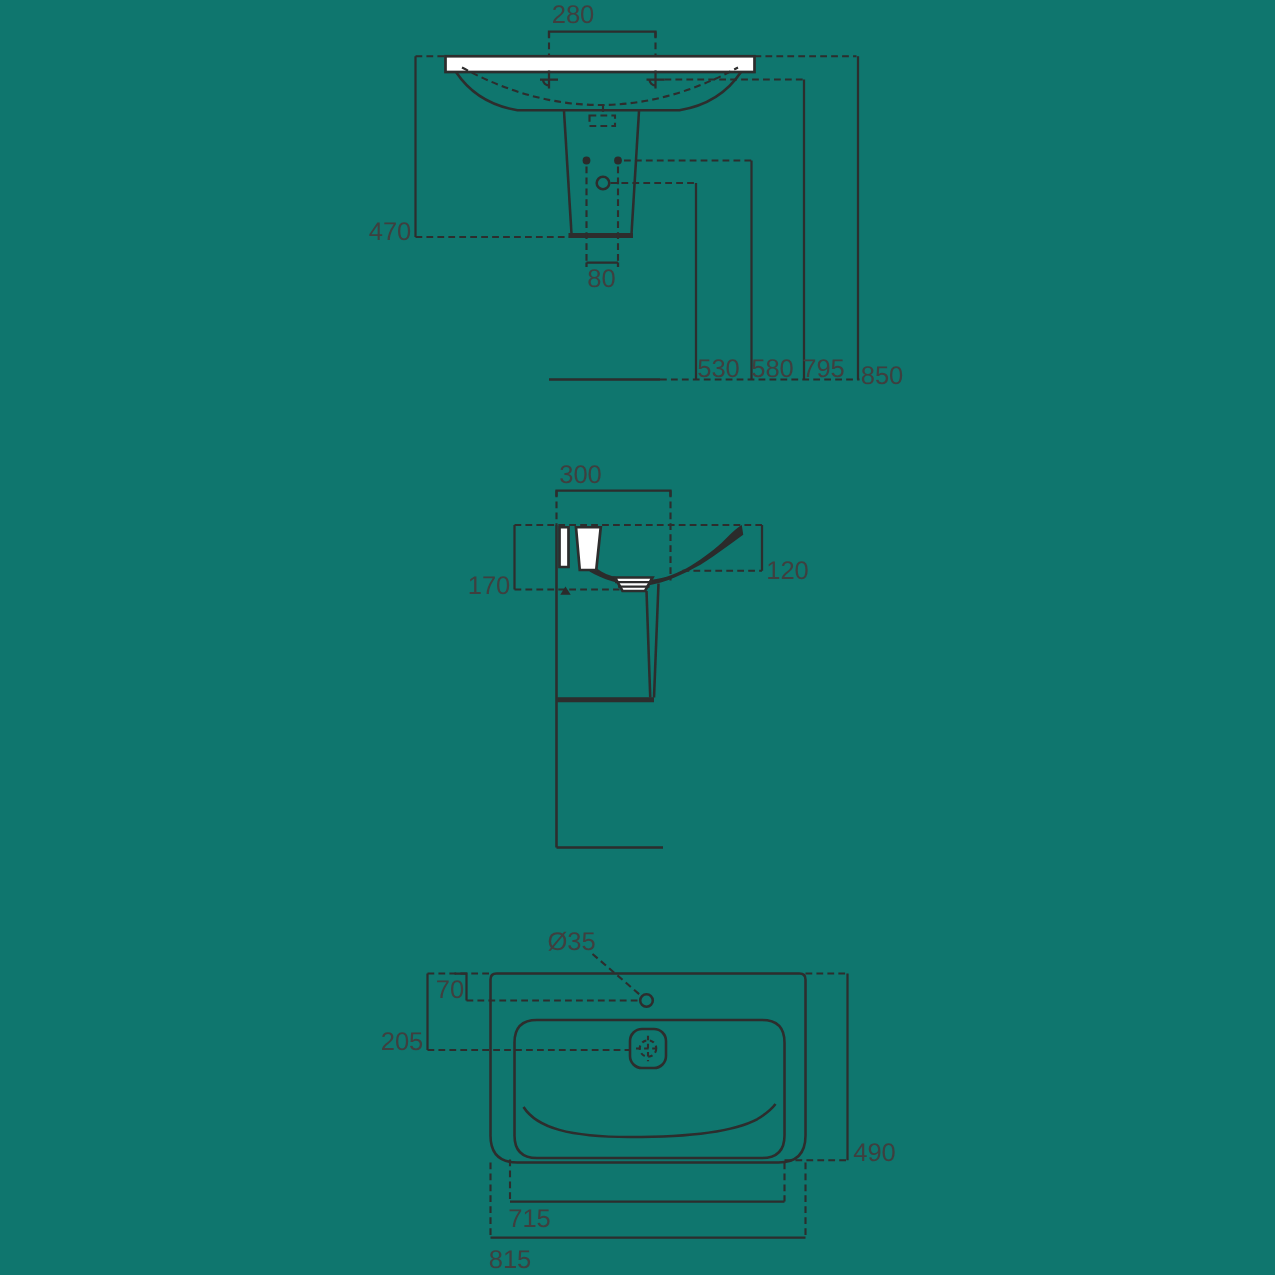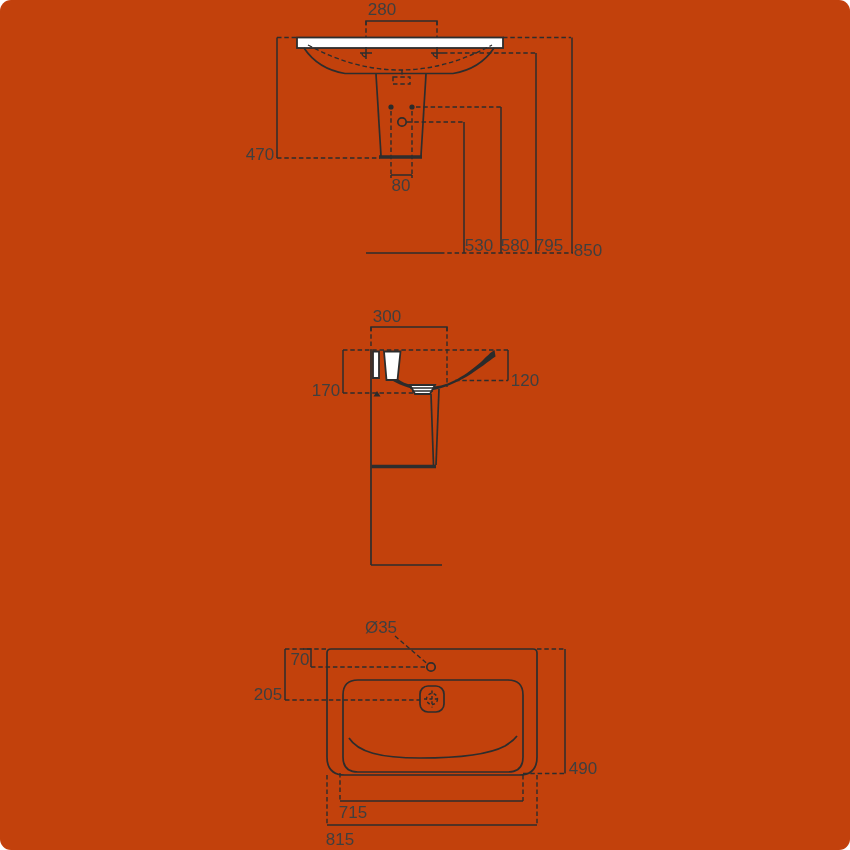--- a/index.html
+++ b/index.html
@@ -1,16 +1,16 @@
 <!DOCTYPE html>
 <html><head>
 <meta charset="utf-8">
 <style>
   html,body{margin:0;padding:0;background:#ffffff;}
-  .canvas-wrap{width:850px;height:850px;background:#c2410c;position:relative;border-radius:11px;}
+  .canvas-wrap{width:850px;height:850px;background:#0f766e;position:relative;}
   svg{display:block;}
   .dim{font-family:"Liberation Sans", sans-serif;font-size:17px;fill:#3f3f3f;}
   .ln{stroke:#2d2d2d;stroke-width:1.7;fill:none;stroke-linecap:butt;}
   .thick{stroke:#2d2d2d;stroke-width:3.4;fill:none;}
   .dimln{stroke:#2d2d2d;stroke-width:1.5;fill:none;}
   .dash{stroke:#2d2d2d;stroke-width:1.4;fill:none;stroke-dasharray:4.5 2.8;}
   .fillwhite{fill:#ffffff;stroke:#2d2d2d;stroke-width:1.8;}
   .solidfill{fill:#2b2b2b;stroke:none;}
 </style>
 </head>

